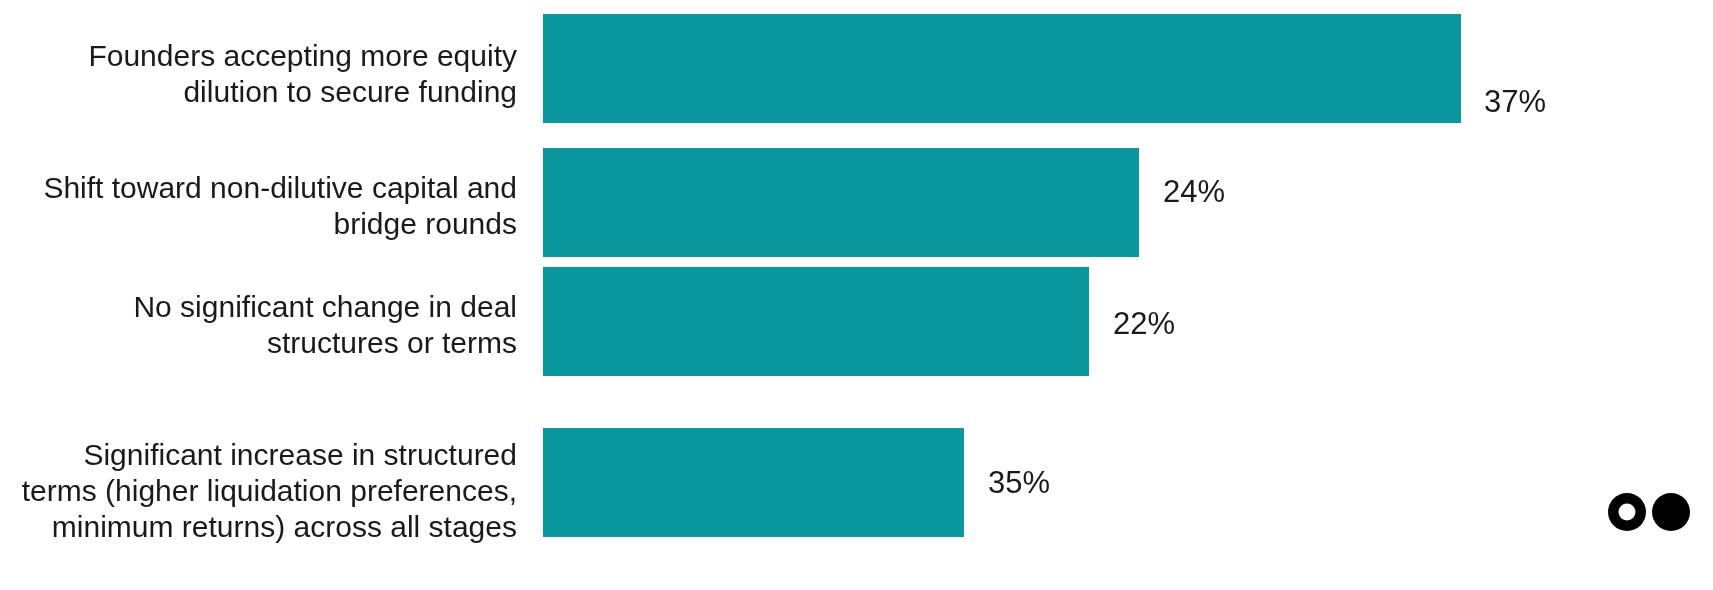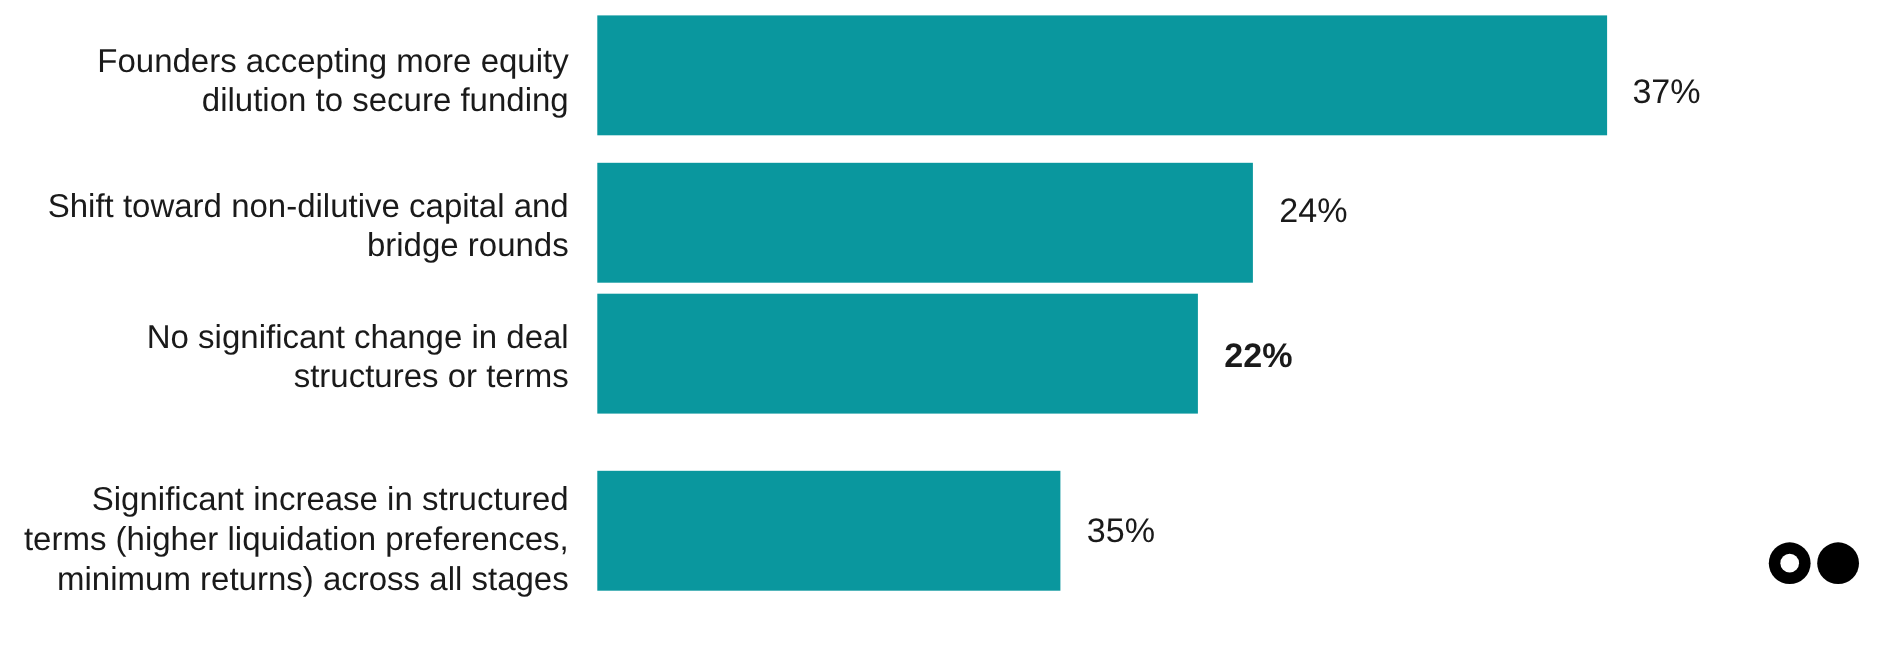--- a/index.html
+++ b/index.html
@@ -71,39 +71,39 @@
 <div id="chart-root">
 
   <div class="plot-area">
 
     <div class="bar-row" style="top:14px;height:109px;">
       <div class="cat-label" style="top:24px;">Founders accepting more equity
 dilution to secure funding</div>
       <div class="bar-track" style="width:918px;height:109px;">
         <div class="bar"></div>
       </div>
-      <div class="value-label" style="left:1484px;top:54px;text-align:center;">37%</div>
+      <div class="value-label" style="left:1484px;top:72px;text-align:center;">37%</div>
     </div>
 
     <div class="bar-row" style="top:148px;height:109px;">
       <div class="cat-label" style="top:22px;">Shift toward non-dilutive capital and
 bridge rounds</div>
       <div class="bar-track" style="width:596px;height:109px;">
         <div class="bar"></div>
       </div>
       <div class="value-label" style="left:1163px;top:28px;">24%</div>
     </div>
 
     <div class="bar-row" style="top:267px;height:109px;">
       <div class="cat-label" style="top:22px;">No significant change in deal
 structures or terms</div>
       <div class="bar-track" style="width:546px;height:109px;">
         <div class="bar"></div>
       </div>
-      <div class="value-label" style="left:1113px;top:41px;font-weight:bold;">22%</div>
+      <div class="value-label" style="left:1113px;top:41px;">22%</div>
     </div>
 
     <div class="bar-row" style="top:428px;height:109px;text-decoration:underline;">
       <div class="cat-label" style="top:9px;">Significant increase in structured
 terms (higher liquidation preferences,
 minimum returns) across all stages</div>
       <div class="bar-track" style="width:421px;height:109px;">
         <div class="bar"></div>
       </div>
       <div class="value-label" style="left:988px;top:39px;">35%</div>

